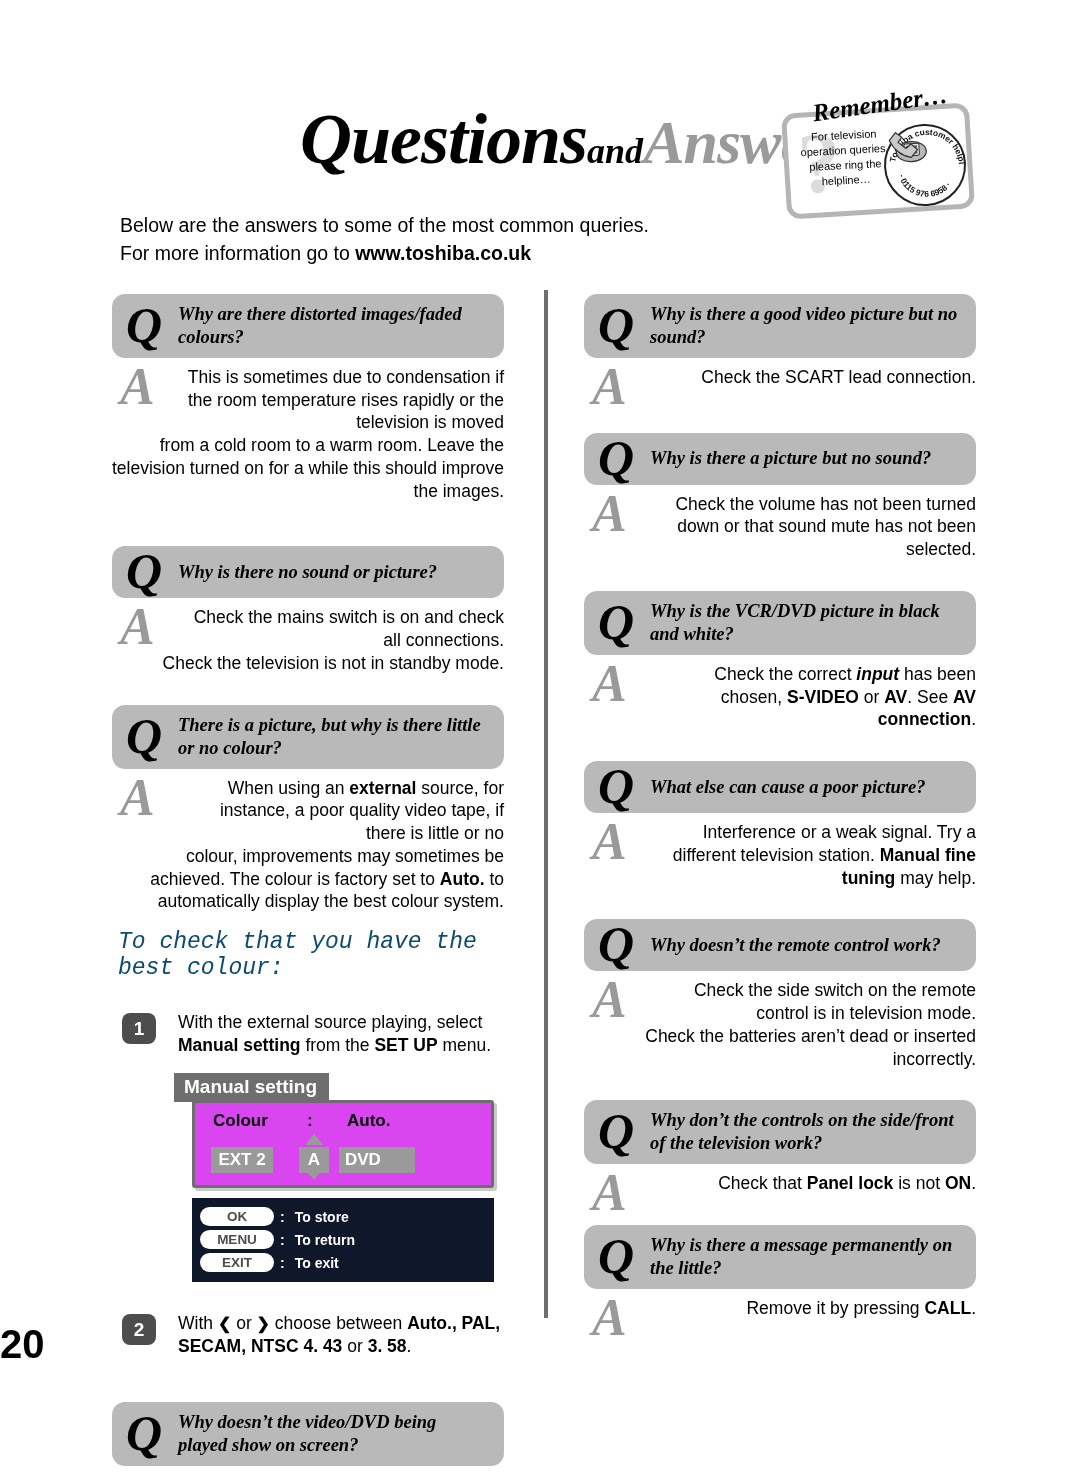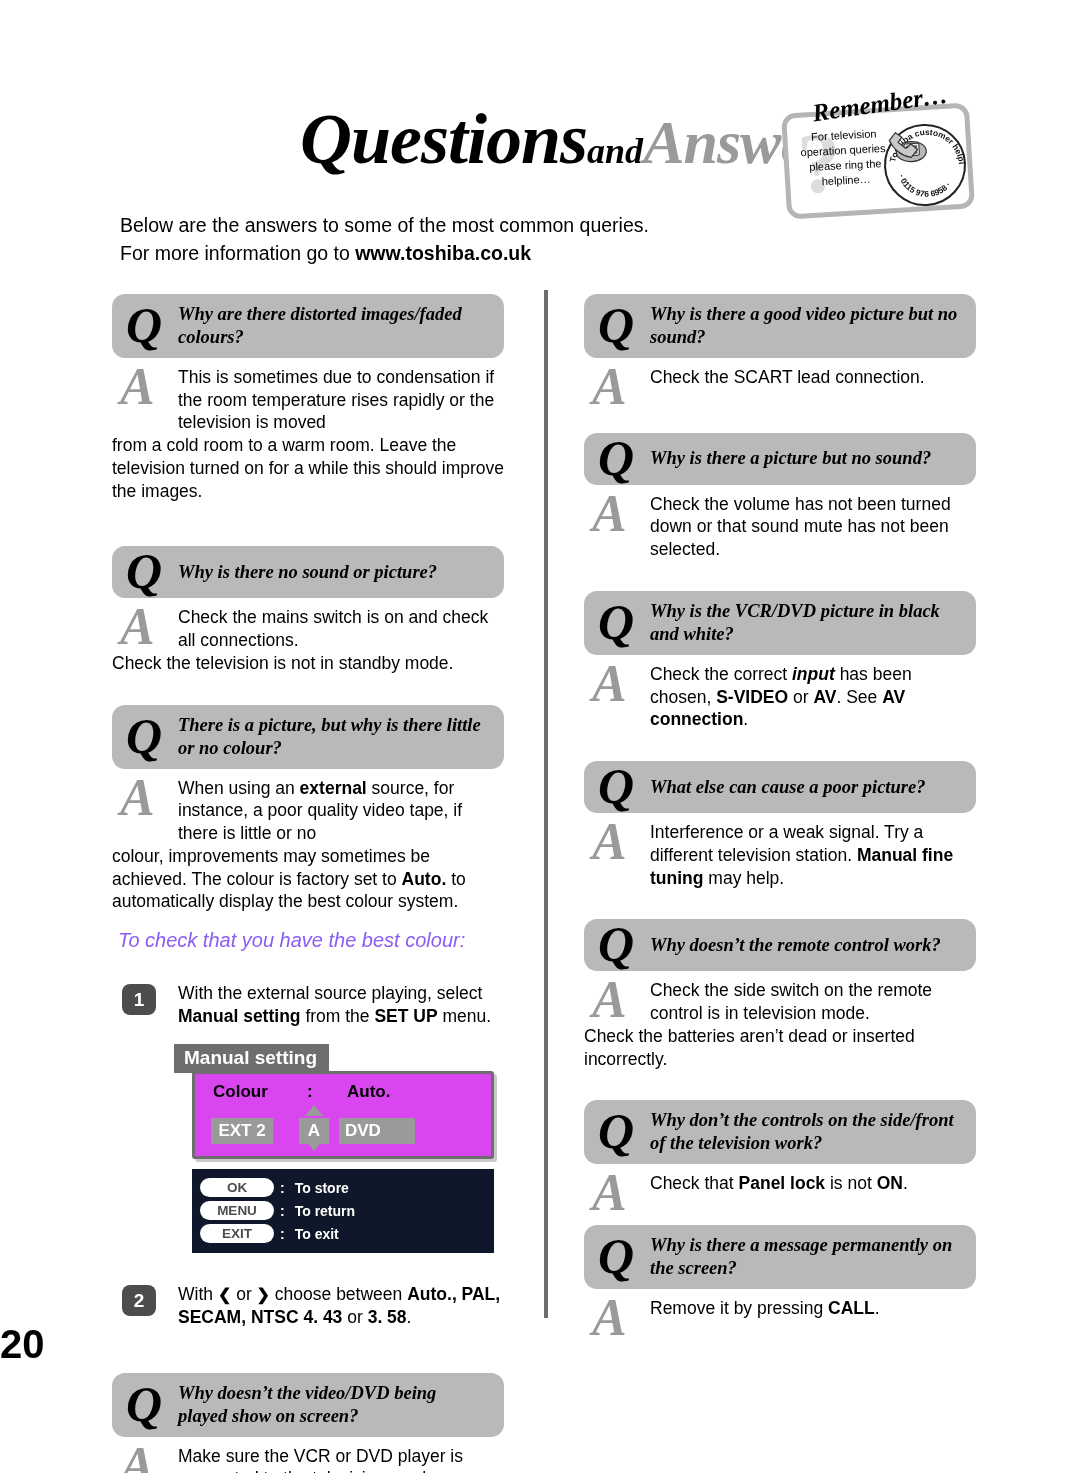--- a/index.html
+++ b/index.html
@@ -178,35 +178,37 @@
     font-weight: bold;
     font-size: 52px;
     line-height: 0.95;
     color: #9a9a9a;
   }
   .a-text {
     font-size: 17.5px;
     line-height: 1.3;
     color: #000000;
     padding-left: 0;
+    text-align: right;
   }
   .a-text .ind { display: block; padding-left: 66px; }
   .a-text .full { display: block; padding-left: 0; }
   .a-text b { font-weight: bold; }
   .a-text i.bi { font-weight: bold; font-style: italic; }
 
   .gap-sm { height: 16px; }
   .gap-md { height: 30px; }
   .gap-lg { height: 44px; }
 
   
   .note-italic {
-    font-size: 20px;
+    font-size: 23px;
     font-style: italic;
-    color: #8b5cf6;
+    color: #0c4a6e;
+    font-family: Liberation Mono, monospace;
   }
 
   
   .step {
     position: relative;
     min-height: 42px;
     padding-left: 66px;
   }
   .step-badge {
     position: absolute;
@@ -605,21 +607,21 @@
         <span class="ind">Check that <b>Panel lock</b> is not <b>ON</b>.</span>
       </div>
     </div>
   </div>
 
   <div class="gap-md"></div>
 
   <div class="qa-block">
     <div class="q-bar">
       <span class="q-glyph">Q</span>
-      <span class="q-text">Why is there a message permanently on the screen?</span>
+      <span class="q-text">Why is there a message permanently on the little?</span>
     </div>
     <div class="a-wrap">
       <span class="a-glyph">A</span>
       <div class="a-text">
         <span class="ind">Remove it by pressing <b>CALL</b>.</span>
       </div>
     </div>
   </div>
 
 </div>

